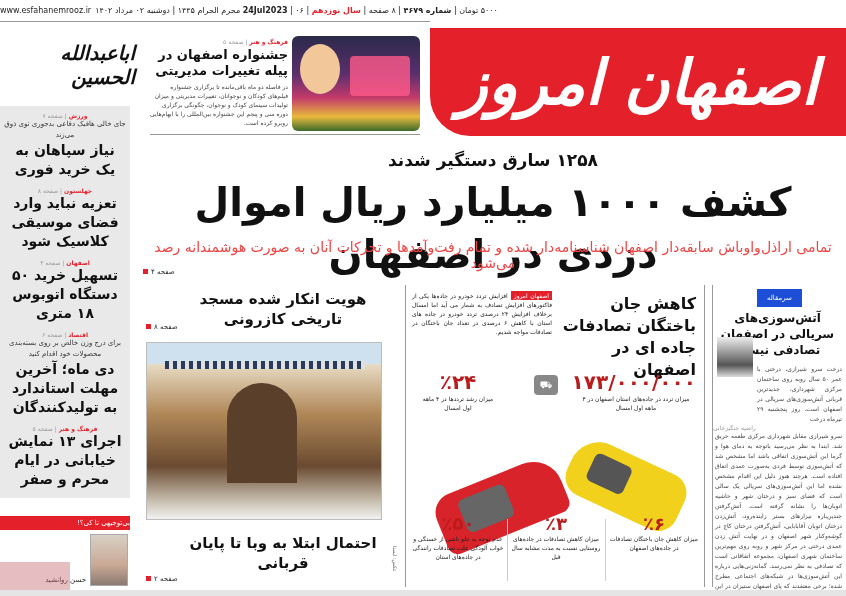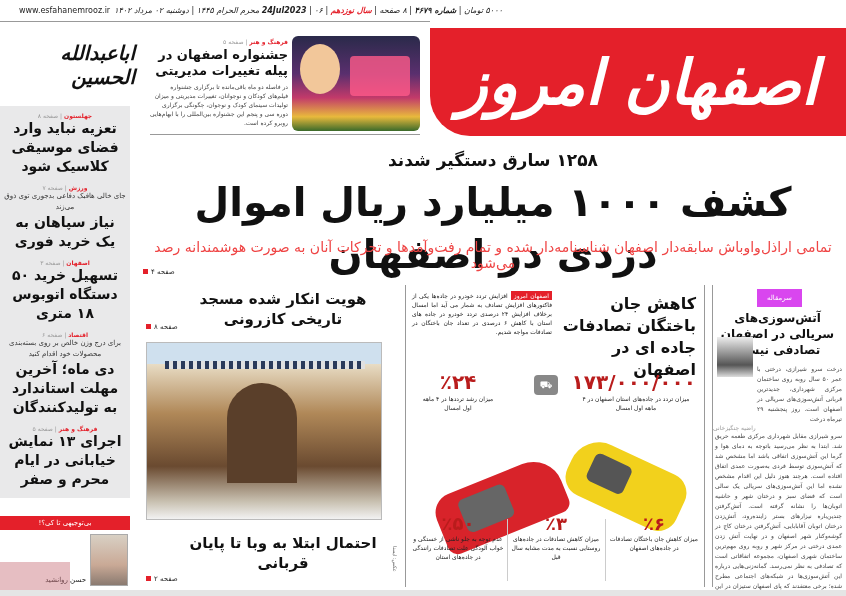--- a/index.html
+++ b/index.html
@@ -1,22 +1,22 @@
 <!DOCTYPE html>
 <html><head>
 <meta charset="utf-8">
 <style>
   * { box-sizing: border-box; margin: 0; padding: 0; }
   html, body { width: 846px; height: 596px; overflow: hidden; background: #fff; }
   body { font-family: "DejaVu Sans", sans-serif; color: #111; position: relative; direction: rtl; }
 
   .topbar { position: absolute; left: 0; top: 0; width: 430px; height: 22px; border-bottom: 1px solid #999;
-    font-size: 8px; display: flex; align-items: center; justify-content: flex-start; padding-left: 19px; direction: ltr; white-space: nowrap; }
+    font-size: 8px; display: flex; align-items: center; justify-content: flex-start; padding-left: 0; direction: ltr; white-space: nowrap; }
   .topbar .url { color: #222; margin-right: 4px; }
-  .topbar .meta { direction: rtl; color: #222; font-style: italic; }
+  .topbar .meta { direction: rtl; color: #222; }
   .topbar .red { color: #e4202a; font-weight: bold; }
 
   .masthead { position: absolute; left: 430px; top: 28px; width: 416px; height: 108px; background: #e4202a; border-radius: 0 0 0 40px; }
   .masthead .logo-text { position: absolute; inset: 0; display: flex; align-items: center; justify-content: center;
     color: #fff; font-family: "DejaVu Serif", serif; font-size: 62px; font-weight: bold; font-style: italic; letter-spacing: 2px; }
 
   .teaser { position: absolute; left: 150px; top: 30px; width: 270px; height: 105px; border-bottom: 1px solid #999; }
   .teaser .photo { position: absolute; right: 0; top: 6px; width: 128px; height: 95px; border-radius: 6px;
     background: linear-gradient(180deg,#2a2a4a 0%,#5a2f6e 40%,#c23a6a 65%,#e8b93c 85%,#3a6a2a 100%); overflow: hidden; }
   .teaser .photo .face { position: absolute; left: 8px; top: 8px; width: 40px; height: 50px; border-radius: 50%; background: #f2c79a; }
@@ -29,35 +29,35 @@
 
   .muharram { position: absolute; left: 10px; top: 35px; width: 125px; height: 60px; display: flex; align-items: center; justify-content: center;
     font-family: "DejaVu Serif", serif; font-size: 20px; font-weight: bold; font-style: italic; color: #111; }
 
   .leftcol { position: absolute; left: 0; top: 106px; width: 130px; height: 392px; background: #e9e9ea; text-align: center; padding: 6px 4px; }
   .leftcol .item { margin-bottom: 8px; }
   .leftcol .sub { font-size: 7px; color: #333; line-height: 11px; }
   .leftcol .hd { font-size: 14px; font-weight: bold; line-height: 19px; color: #111; }
 
   .opinion { position: absolute; left: 0; top: 516px; width: 130px; height: 76px; }
-  .opinion .bar { background: #e4202a; color: #fff; font-size: 7px; text-align: center; height: 14px; line-height: 14px; }
+  .opinion .bar { background: #e4202a; color: #fff; font-size: 7px; text-align: right; height: 14px; line-height: 14px; }
   .opinion .photo { position: absolute; left: 90px; top: 18px; width: 38px; height: 52px; background: linear-gradient(180deg,#d8d0c4,#c9a996 60%,#8a7a70); border: 1px solid #aaa; }
   .opinion .title { position: absolute; right: 44px; top: 18px; font-size: 13px; font-weight: bold; line-height: 17px; text-align: right; }
   .opinion .author { position: absolute; right: 44px; top: 60px; font-size: 7px; color: #222; }
   .watermark { position: absolute; left: 0; top: 562px; width: 70px; height: 30px; background: rgba(200,110,120,.45); }
 
   .surtitle { position: absolute; left: 140px; top: 150px; width: 706px; text-align: center; font-size: 17px; font-weight: bold; }
   .headline { position: absolute; left: 140px; top: 176px; width: 706px; text-align: center; font-size: 40px; font-weight: 900; letter-spacing: -1px; line-height: 52px; }
   .deck { position: absolute; left: 140px; top: 239px; width: 706px; text-align: center; font-size: 14px; color: #ef4444; }
   .page-ref { font-size: 7px; color: #222; }
   .page-ref::after { content: ""; display: inline-block; width: 5px; height: 5px; background: #e4202a; margin-right: 3px; }
   .hl-ref { position: absolute; left: 143px; top: 268px; }
 
   .editorial { position: absolute; left: 712px; top: 285px; width: 134px; height: 302px; border-left: 1px solid #999; text-align: right; padding-right: 4px; }
-  .editorial .badge { display: inline-block; background: #d946ef; color: #fff; font-size: 7px; padding: 5px 10px; margin-right: 40px; }
+  .editorial .badge { display: inline-block; background: #1d4ed8; color: #fff; font-size: 7px; padding: 5px 10px; margin-right: 40px; }
   .editorial h4 { font-size: 12px; font-weight: bold; line-height: 16px; text-align: center; margin-top: 3px; }
   .editorial .pic { position: absolute; left: 4px; top: 52px; width: 36px; height: 40px; background: linear-gradient(180deg,#eee,#555 70%,#ddd); }
   .editorial .body { font-size: 6px; color: #444; line-height: 10px; margin-top: 6px; padding-left: 44px; text-align: justify; }
   .editorial .body2 { font-size: 6px; color: #444; line-height: 10px; text-align: justify; padding-left: 2px; }
 
   .infographic { position: absolute; left: 405px; top: 285px; width: 300px; height: 302px; border-left: 1px solid #999; border-right: 1px solid #999; }
   .ig-title { position: absolute; right: 8px; top: 8px; width: 140px; font-size: 16px; font-weight: 900; line-height: 22px; text-align: right; }
   .ig-logo { position: absolute; right: 198px; top: 6px; background: #e4202a; color: #fff; font-size: 6px; padding: 1px 3px; }
   .ig-intro { position: absolute; left: 6px; top: 6px; width: 140px; font-size: 6px; line-height: 9px; color: #222; text-align: justify; }
   .big-num { color: #b91c1c; font-weight: 900; font-family: "DejaVu Sans", sans-serif; }
@@ -120,27 +120,27 @@
     <div class="kicker">
       <span class="sec">فرهنگ و هنر</span> | <span>صفحه ۵</span>
     </div>
     <h3>جشنواره اصفهان در پیله تغییرات مدیریتی</h3>
     <p>در فاصله دو ماه باقی‌مانده تا برگزاری جشنواره فیلم‌های کودکان و نوجوانان، تغییرات مدیریتی و میزان تولیدات سینمای کودک و نوجوان، چگونگی برگزاری دوره سی و پنجم این جشنواره بین‌المللی را با ابهام‌هایی روبرو کرده است.</p>
   </div>
 </div>
 
 <div class="leftcol">
   <div class="item">
-    <div class="kicker"><span class="sec">جهلستون</span> | <span>صفحه ۸</span></div>
-    <div class="hd">تعزیه نباید وارد فضای موسیقی کلاسیک شود</div>
-  </div>
-  <div class="item">
     <div class="kicker"><span class="sec">ورزش</span> | <span>صفحه ۷</span></div>
     <div class="sub">جای خالی هافبک دفاعی بدجوری توی ذوق می‌زند</div>
     <div class="hd">نیاز سپاهان به یک خرید فوری</div>
+  </div>
+  <div class="item">
+    <div class="kicker"><span class="sec">جهلستون</span> | <span>صفحه ۸</span></div>
+    <div class="hd">تعزیه نباید وارد فضای موسیقی کلاسیک شود</div>
   </div>
   <div class="item">
     <div class="kicker"><span class="sec">اصفهان</span> | <span>صفحه ۳</span></div>
     <div class="hd">تسهیل خرید ۵۰ دستگاه اتوبوس ۱۸ متری</div>
   </div>
   <div class="item">
     <div class="kicker"><span class="sec">اقتصاد</span> | <span>صفحه ۶</span></div>
     <div class="sub">برای درج وزن خالص بر روی بسته‌بندی محصولات خود اقدام کنید</div>
     <div class="hd">دی ماه؛ آخرین مهلت استاندارد به تولیدکنندگان</div>
   </div>

